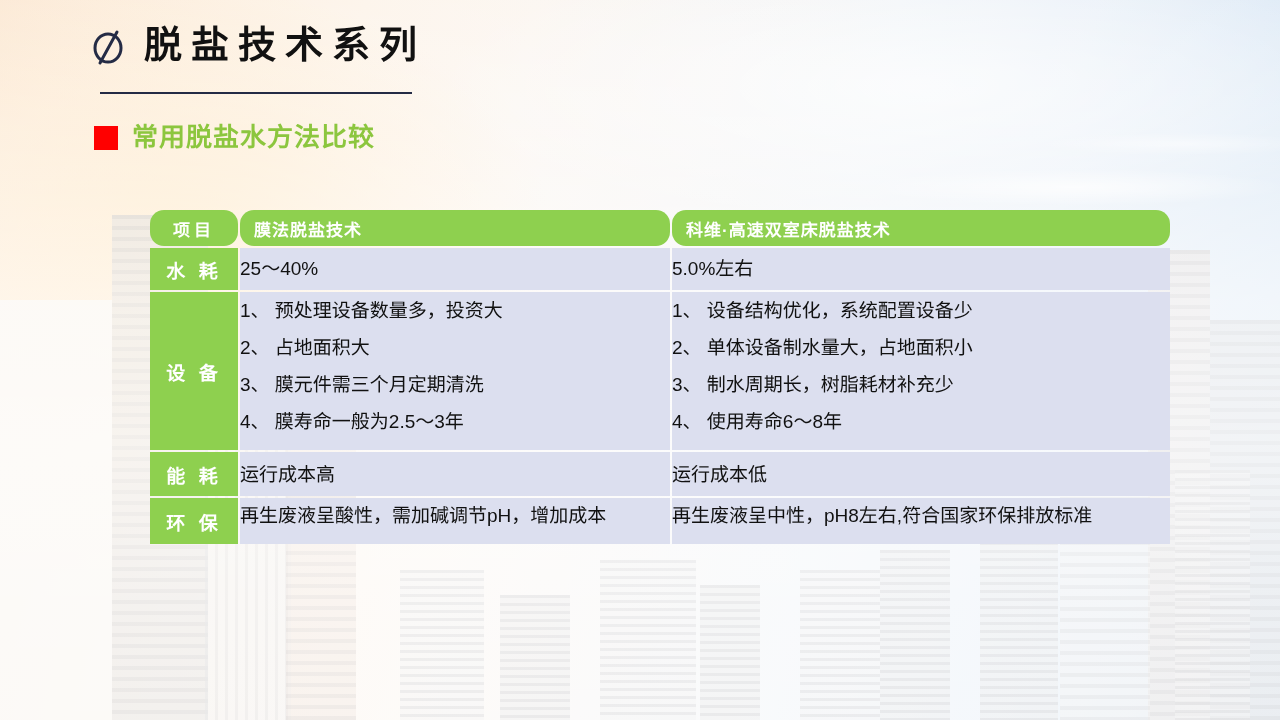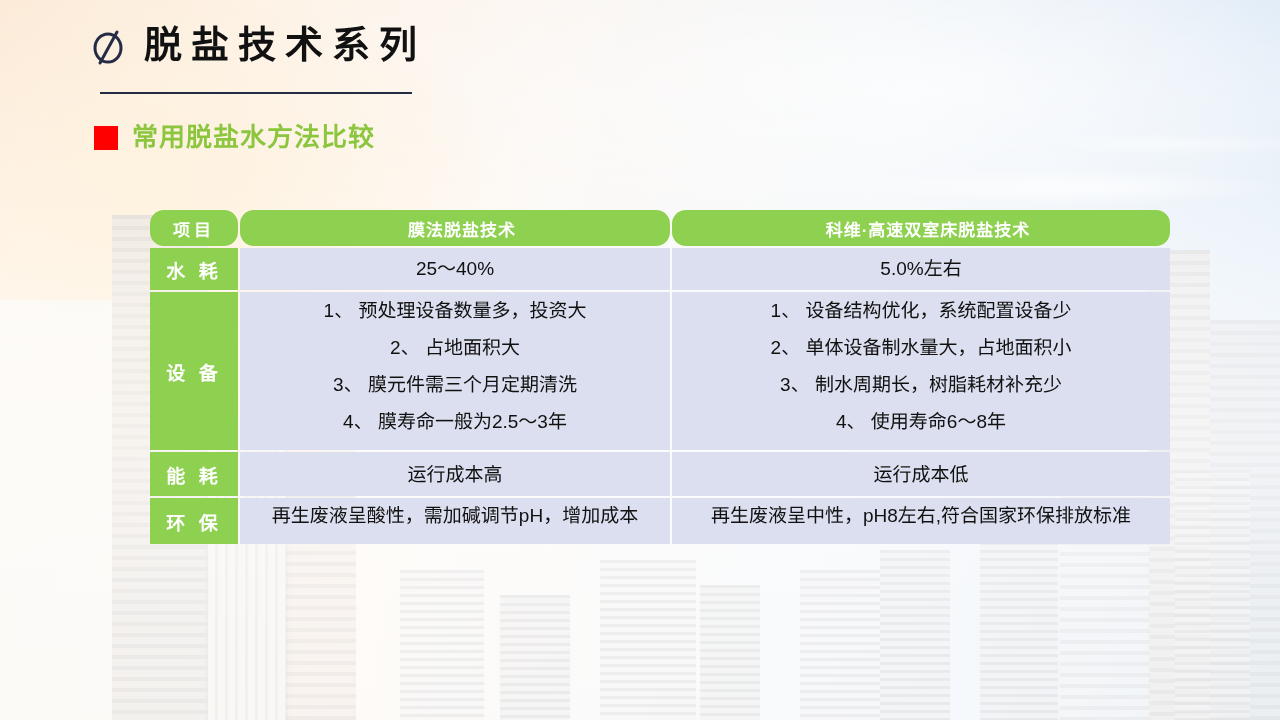--- a/index.html
+++ b/index.html
@@ -188,21 +188,20 @@
     left: 148px;
     top: 208px;
     width: 1020px;
     border-collapse: separate;
     border-spacing: 2px;
     table-layout: fixed;
   }
   .cmp-table td {
     vertical-align: middle;
     padding: 0;
-    text-align: center;
   }
 
   .col-label { width: 88px; }
   .col-a { width: 430px; }
   .col-b { width: 498px; }
 
   .cell-head {
     background: #8ed04f;
     color: #ffffff;
     font-size: 17px;

